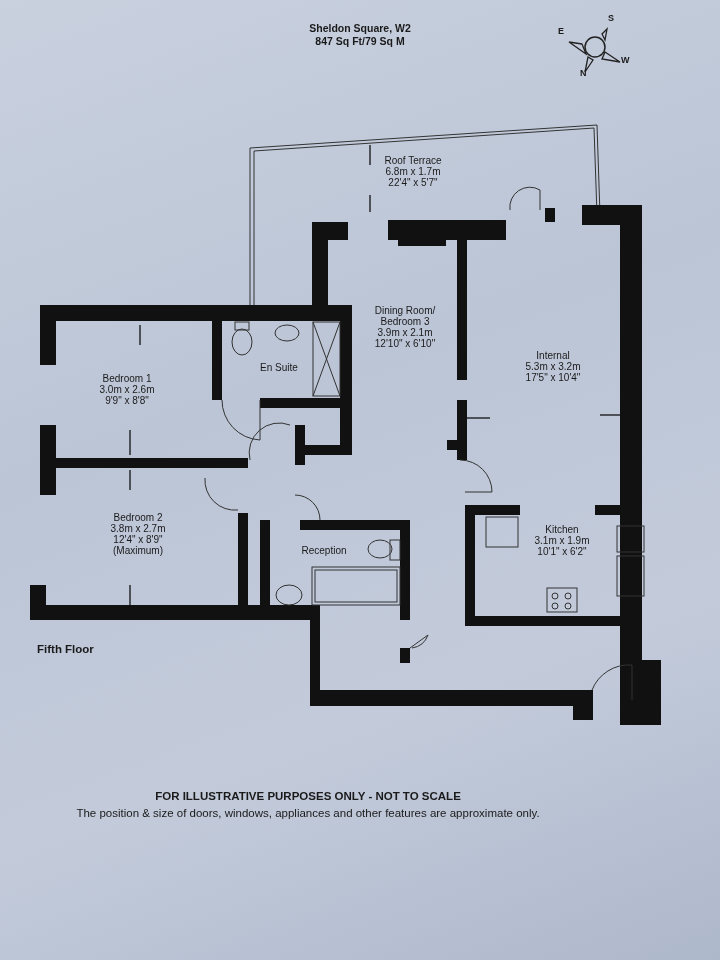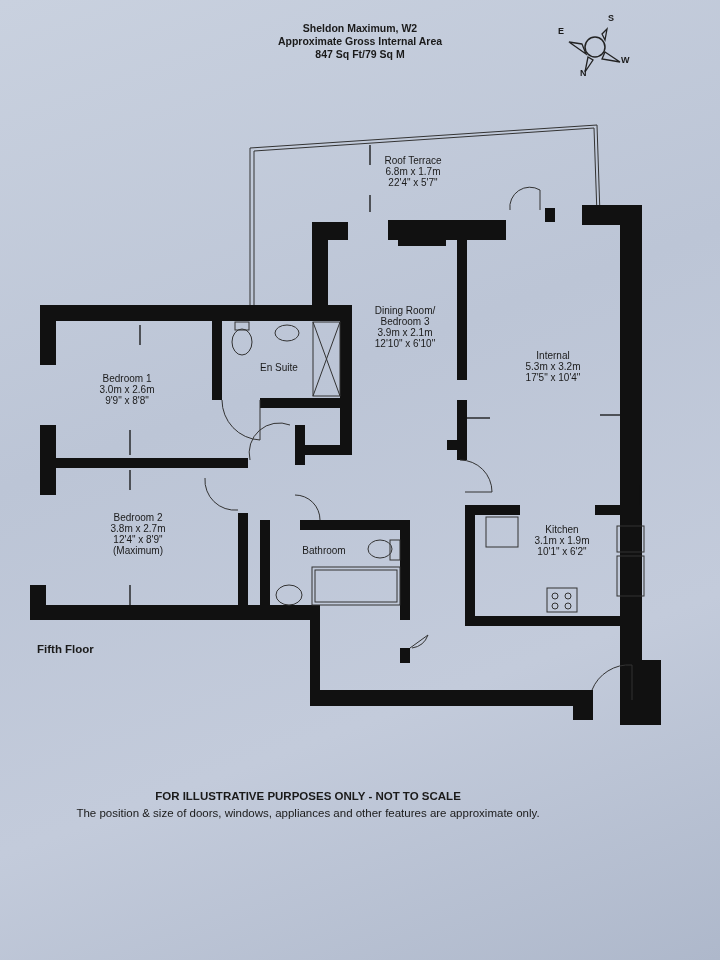--- a/index.html
+++ b/index.html
@@ -16,22 +16,21 @@
   .label { position:absolute; text-align:center; font-size:10px; line-height:11px; transform:translateX(-50%); white-space:nowrap; }
   .floor { position:absolute; left:25px; top:643px; font-size:11.5px; font-weight:bold;margin-left:12px; }
   .footer { position:absolute; left:0; width:616px; text-align:center; top:788px; }
   .footer div { font-size:11.5px; line-height:17px; }
   .footer .bold { font-weight:bold; }
 </style>
 </head>
 <body>
 
 <div class="header">
-  <div>Sheldon Maximum, W2</div>
-  <div>Approximate Gross Internal Area</div>
+  <div>Sheldon Square, W2</div>
   <div>847 Sq Ft/79 Sq M</div>
 </div>
 
 <div class="compass">
   <svg width="80" height="70">
     <circle cx="40" cy="35" r="10" fill="none" stroke="#222" stroke-width="1.5"></circle>
     <polygon points="47,22 52,17 50,28" fill="none" stroke="#222" stroke-width="1.3"></polygon>
     <polygon points="27,32 14,30 31,42" fill="none" stroke="#222" stroke-width="1.3"></polygon>
     <polygon points="50,40 65,50 47,47" fill="none" stroke="#222" stroke-width="1.3"></polygon>
     <polygon points="33,45 30,60 38,48" fill="none" stroke="#222" stroke-width="1.3"></polygon>
@@ -164,21 +163,21 @@
 <div class="label" style="left:279px;top:362px">
   <div>En Suite</div>
 </div>
 <div class="label" style="left:138px;top:512px">
   <div>Bedroom 2</div>
   <div>3.8m x 2.7m</div>
   <div>12'4" x 8'9"</div>
   <div>(Maximum)</div>
 </div>
 <div class="label" style="left:324px;top:545px">
-  <div>Bathroom</div>
+  <div>Reception</div>
 </div>
 <div class="label" style="left:562px;top:524px">
   <div>Kitchen</div>
   <div>3.1m x 1.9m</div>
   <div>10'1" x 6'2"</div>
 </div>
 
 <div class="floor">Fifth Floor</div>
 
 <div class="footer">

